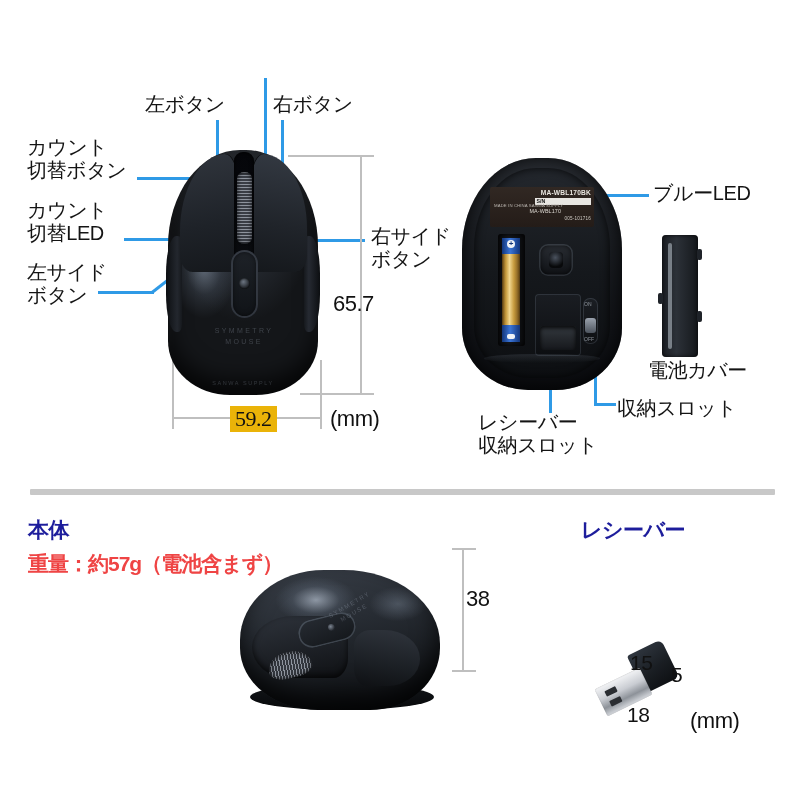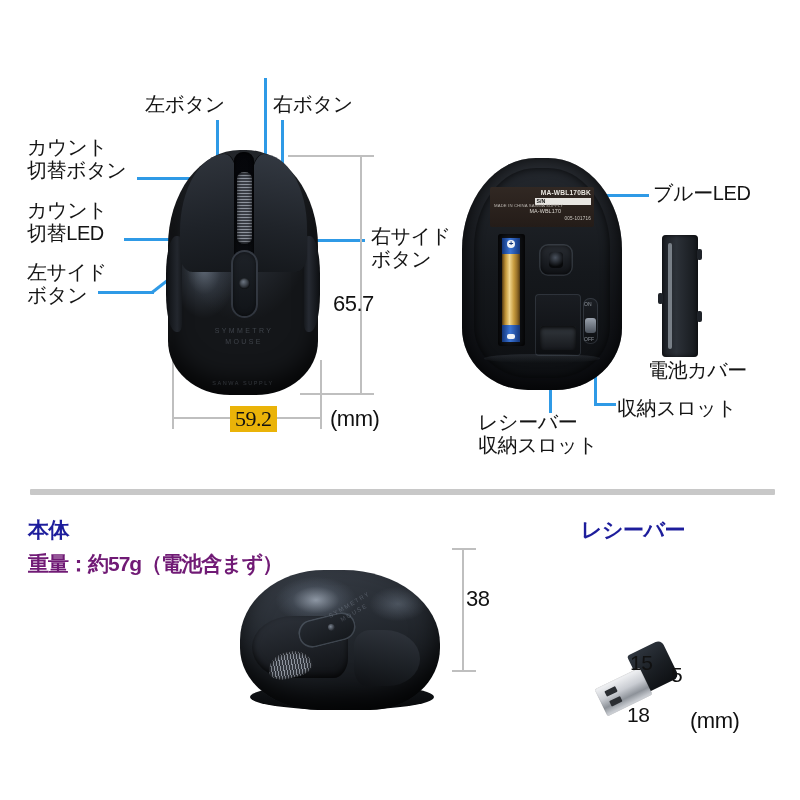--- a/index.html
+++ b/index.html
@@ -42,21 +42,21 @@
     font-weight:bold;
     color:#1d1d9c;
     letter-spacing:-0.5px;
     white-space:pre;
     text-align:right;
   }
   .sect-sub{
     position:absolute;
     font-size:21px;
     font-weight:bold;
-    color:#701a75;
+    color:#ef4444;
     letter-spacing:-1px;
     white-space:pre;
   }
 
   
   .ld{position:absolute;background:#2f9ae6;}
   .ld-h{height:3px;}
   .ld-v{width:3px;}
   .ld-d{position:absolute;height:3px;background:#2f9ae6;transform-origin:0 50%;}
 

